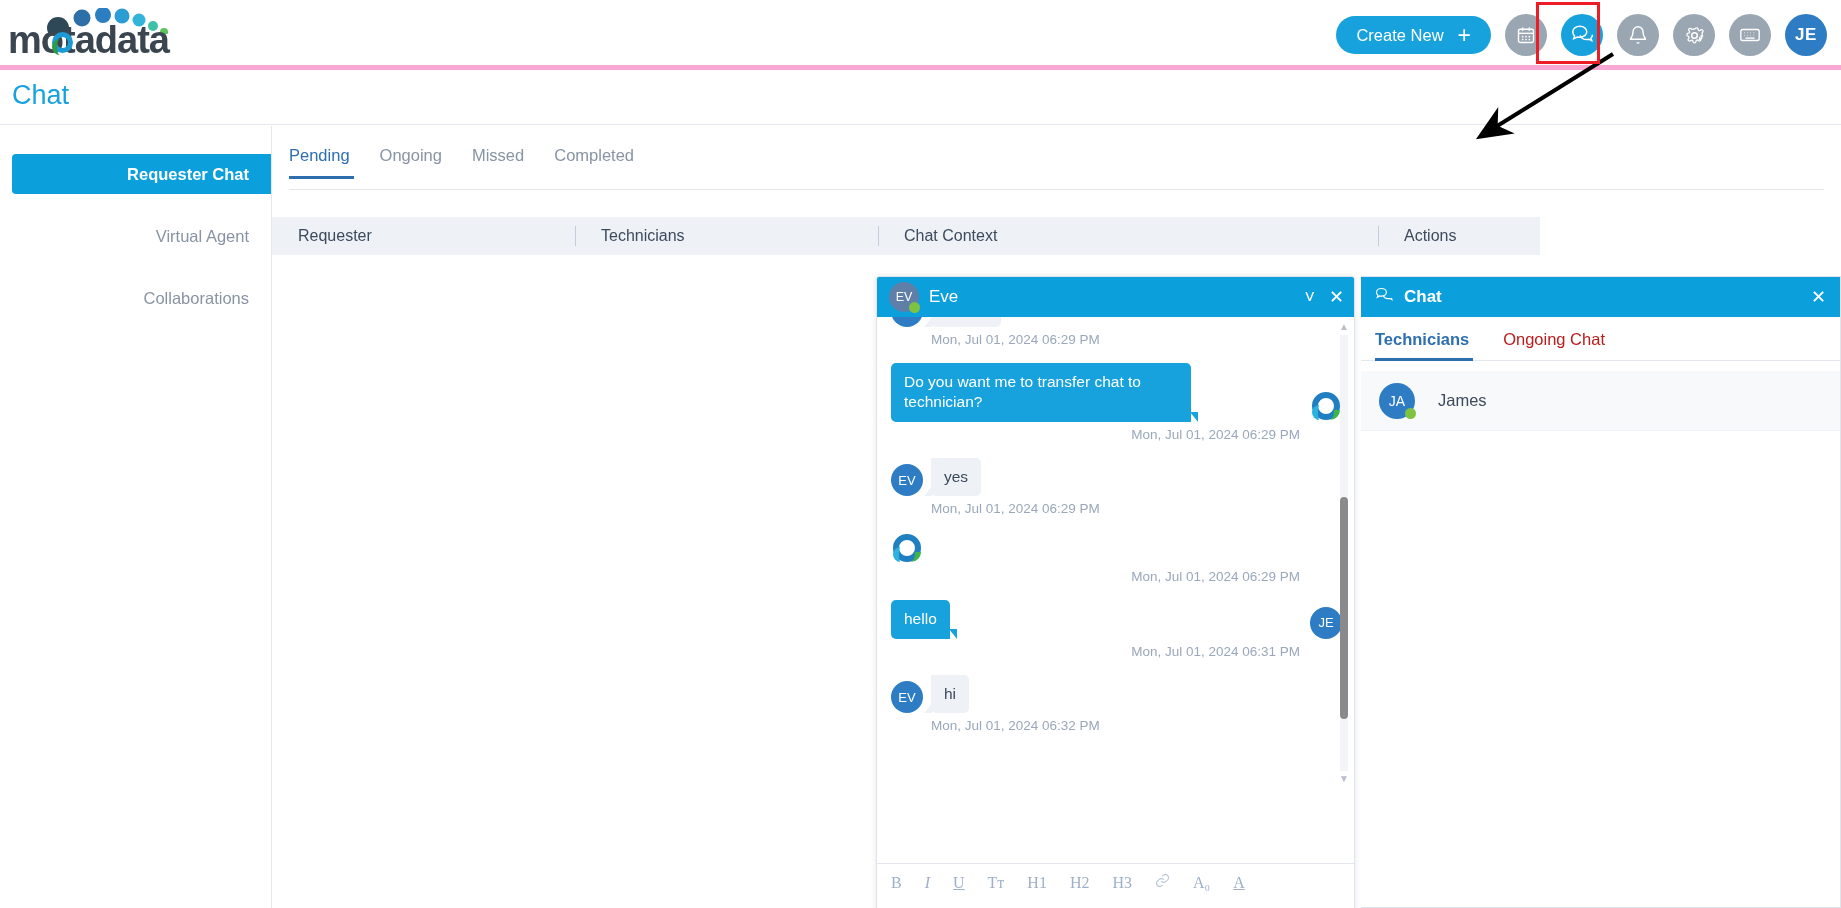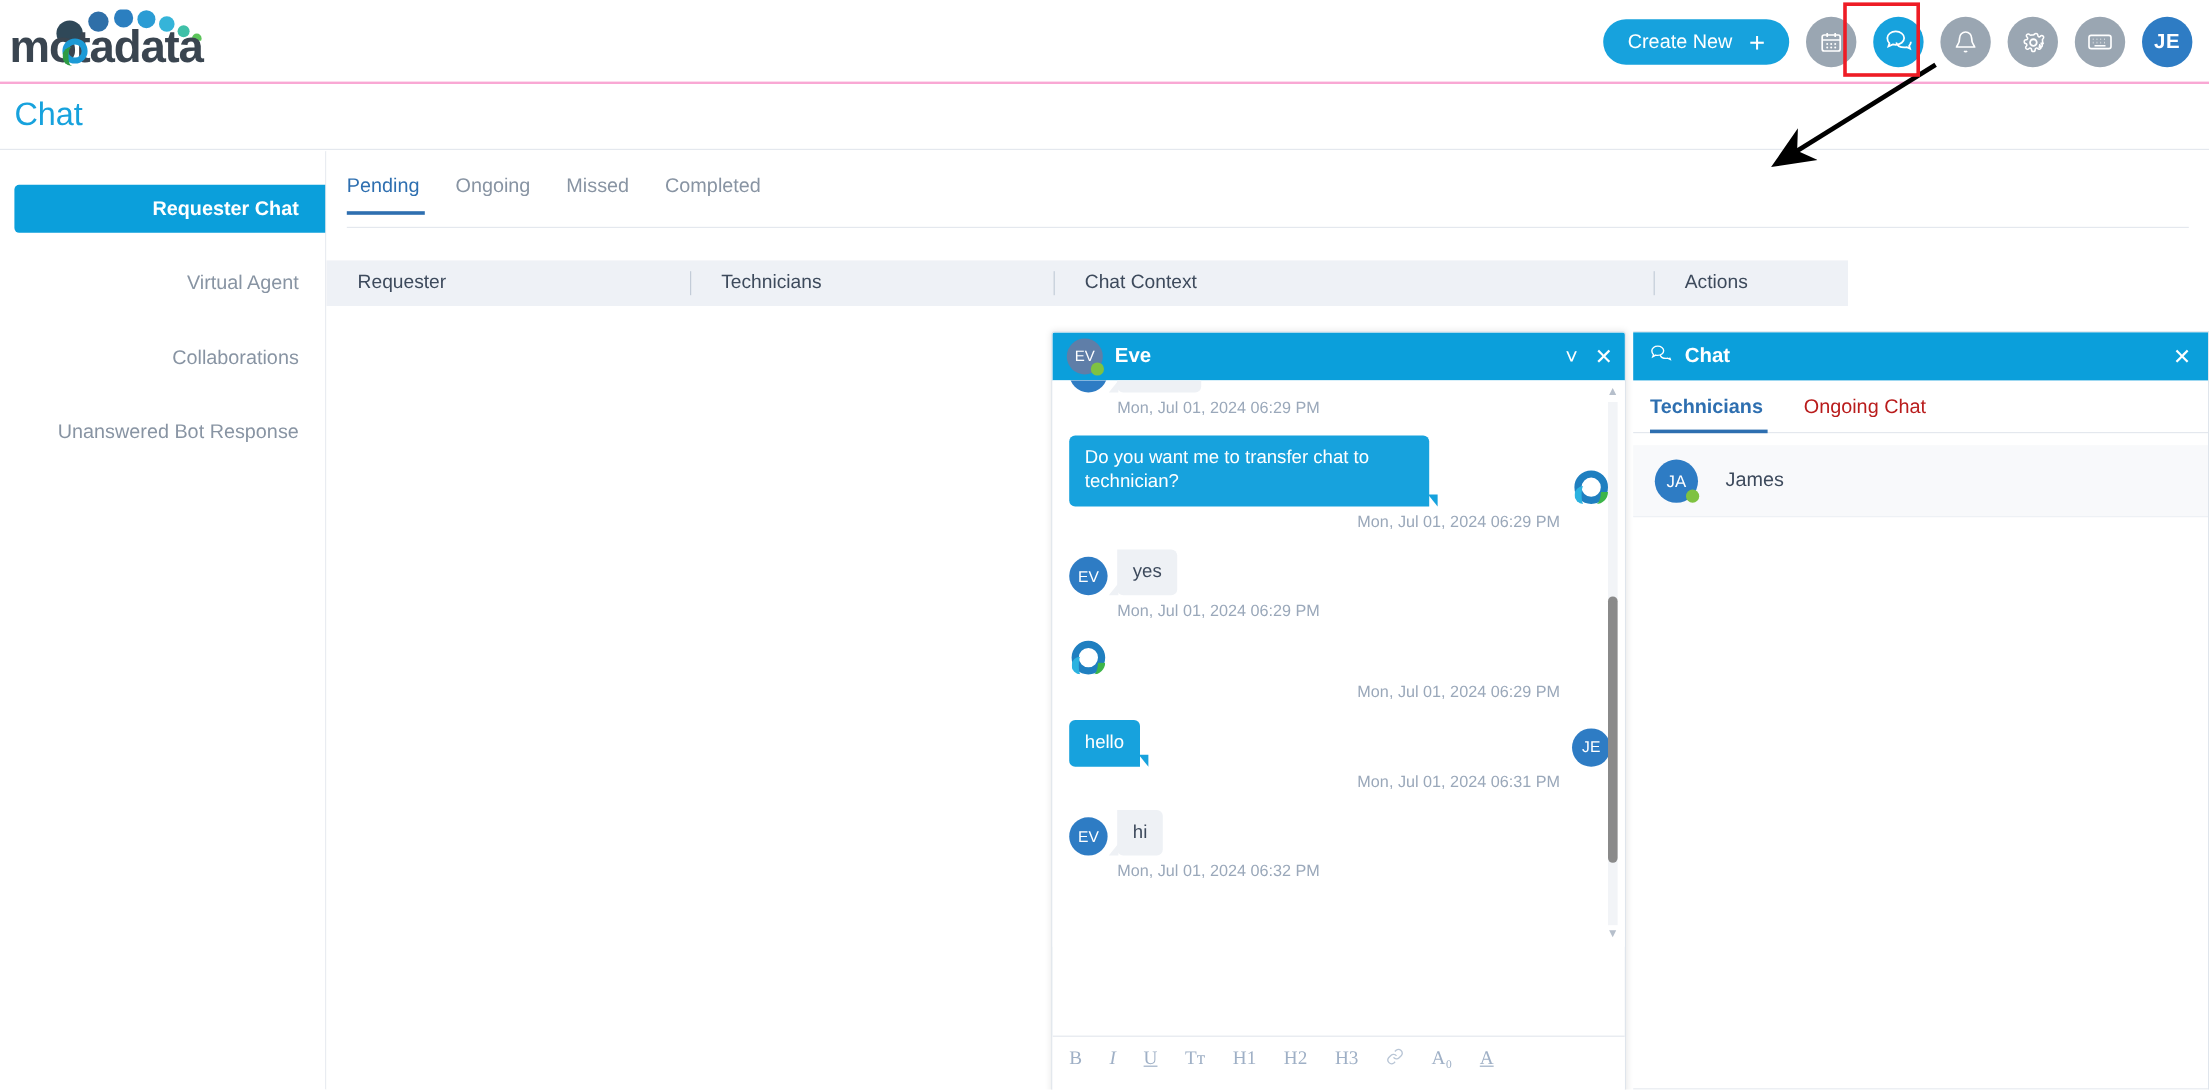--- a/index.html
+++ b/index.html
@@ -7,21 +7,21 @@
     width: 1841px; height: 908px;
     font-family: "Liberation Sans", sans-serif;
     background: #ffffff;
     overflow: hidden;
   }
   #root { position: relative; width: 1841px; height: 908px; }
 
   
   .top-header {
     position: absolute; left: 0; top: 0; width: 1841px; height: 70px;
-    background: #ffffff; border-bottom: 2px solid #f9a8d4;
+    background: #ffffff; border-bottom: 5px solid #f9a8d4;
     display: flex; align-items: center;
   }
   .logo-wrap { position: absolute; left: 8px; top: 6px; width: 200px; height: 58px; }
   .logo-text {
     position: absolute; left: 0; bottom: 2px;
     font-size: 38px; font-weight: 700; color: #3a4550; letter-spacing: -1px;
   }
   .logo-dots { position: absolute; left: 38px; top: 2px; width: 130px; height: 26px; }
   .logo-o-ring {
     position: absolute; left: 44px; top: 26px; width: 21px; height: 21px;
@@ -124,21 +124,21 @@
   }
   .cw-av {
     width: 30px; height: 30px; border-radius: 50%; background: #5f7ea8;
     color: #fff; font-size: 12.5px; display: flex; align-items: center; justify-content: center;
     position: relative; margin-right: 10px; flex: none;
   }
   .cw-av .dot {
     position: absolute; right: -1px; bottom: -1px; width: 11px; height: 11px;
     border-radius: 50%; background: #7fc241;
   }
-  .cw-title { font-size: 17px; font-weight: 700; }
+  .cw-title { font-size: 17px; font-weight: 400; }
   .cw-actions { margin-left: auto; display: flex; align-items: center; gap: 14px; }
   .cw-actions span { cursor: pointer; font-size: 18px; line-height: 1; }
 
   .cw-body {
     position: absolute; left: 0; top: 40px; width: 479px; height: 472px;
     overflow: hidden; background: #fff; padding: 0 14px;
   }
   .msg { margin-bottom: 2px; }
   .msg-row { display: flex; align-items: flex-end; gap: 8px; }
   .msg.out .msg-row { justify-content: space-between; }
@@ -340,23 +340,20 @@
 
   <div class="sidebar">
     <div class="side-item active">
       <span>Requester Chat</span>
     </div>
     <div class="side-item">
       <span>Virtual Agent</span>
     </div>
     <div class="side-item">
       <span>Collaborations</span>
-    </div>
-    <div class="side-item">
-      <span>Unanswered Bot Response</span>
     </div>
   </div>
 
   <div class="main">
     <div class="tabs">
       <div class="tab active">
         <span>Pending</span>
       </div>
       <div class="tab">
         <span>Ongoing</span>

